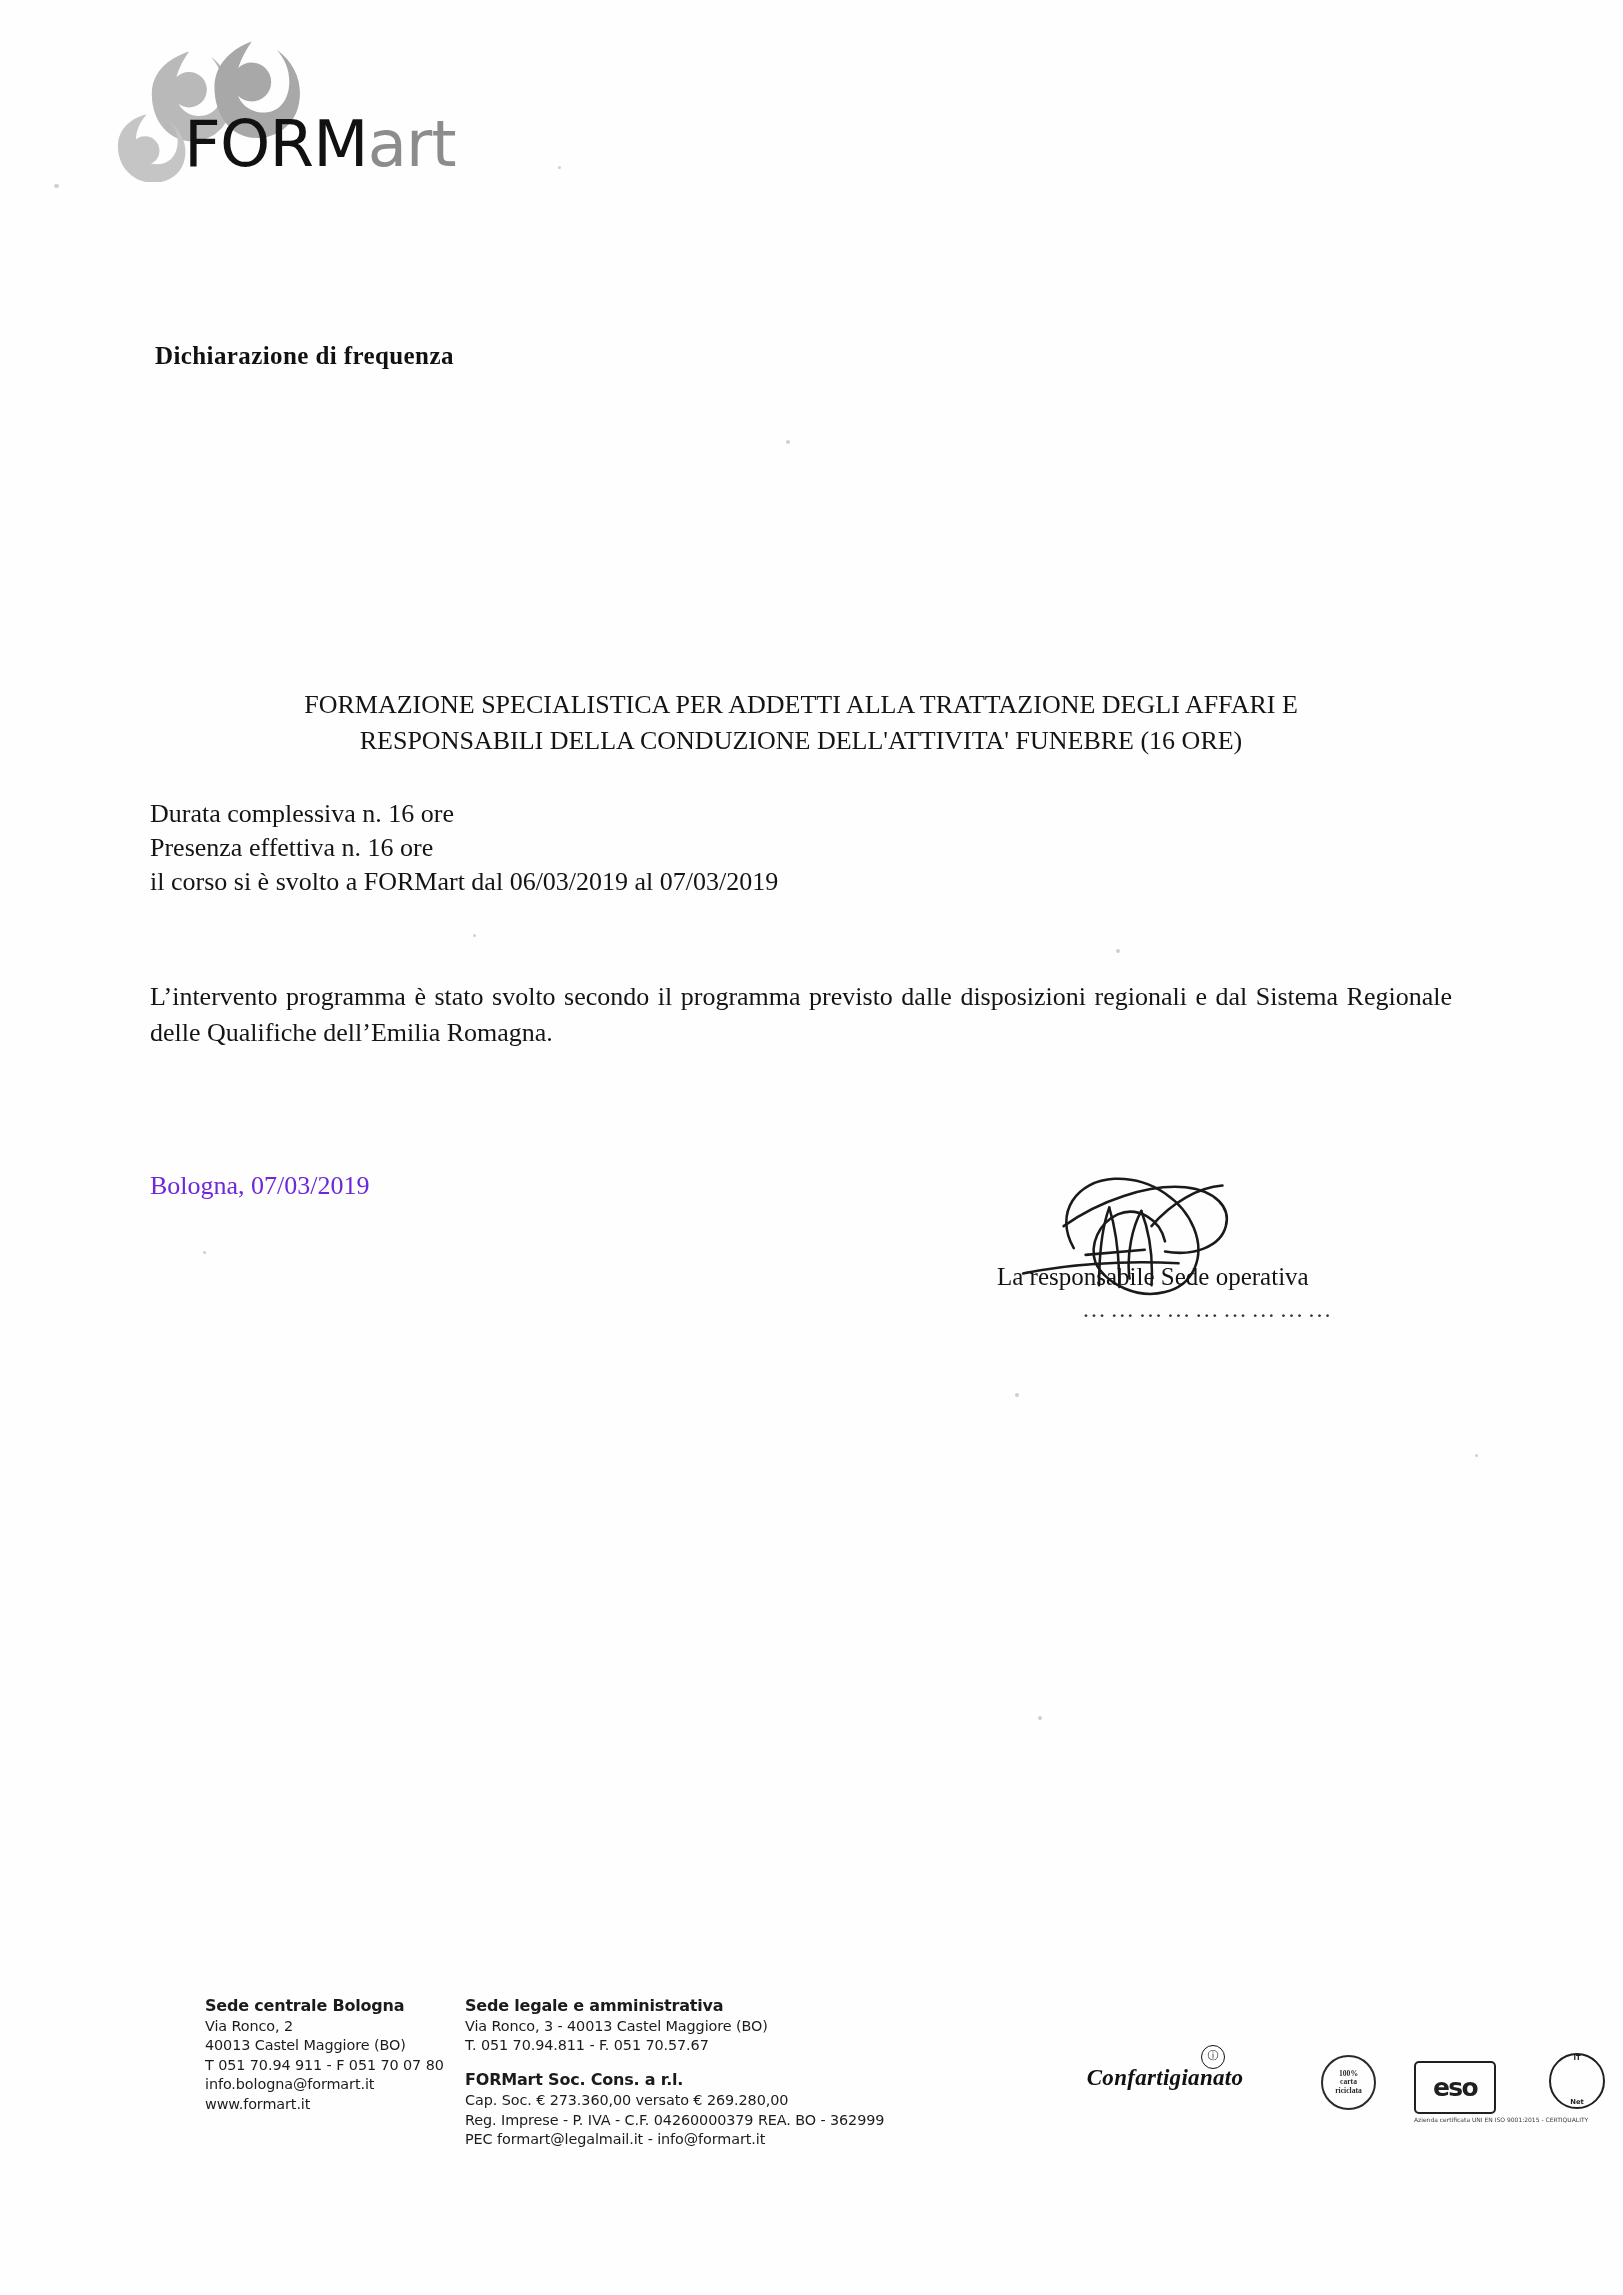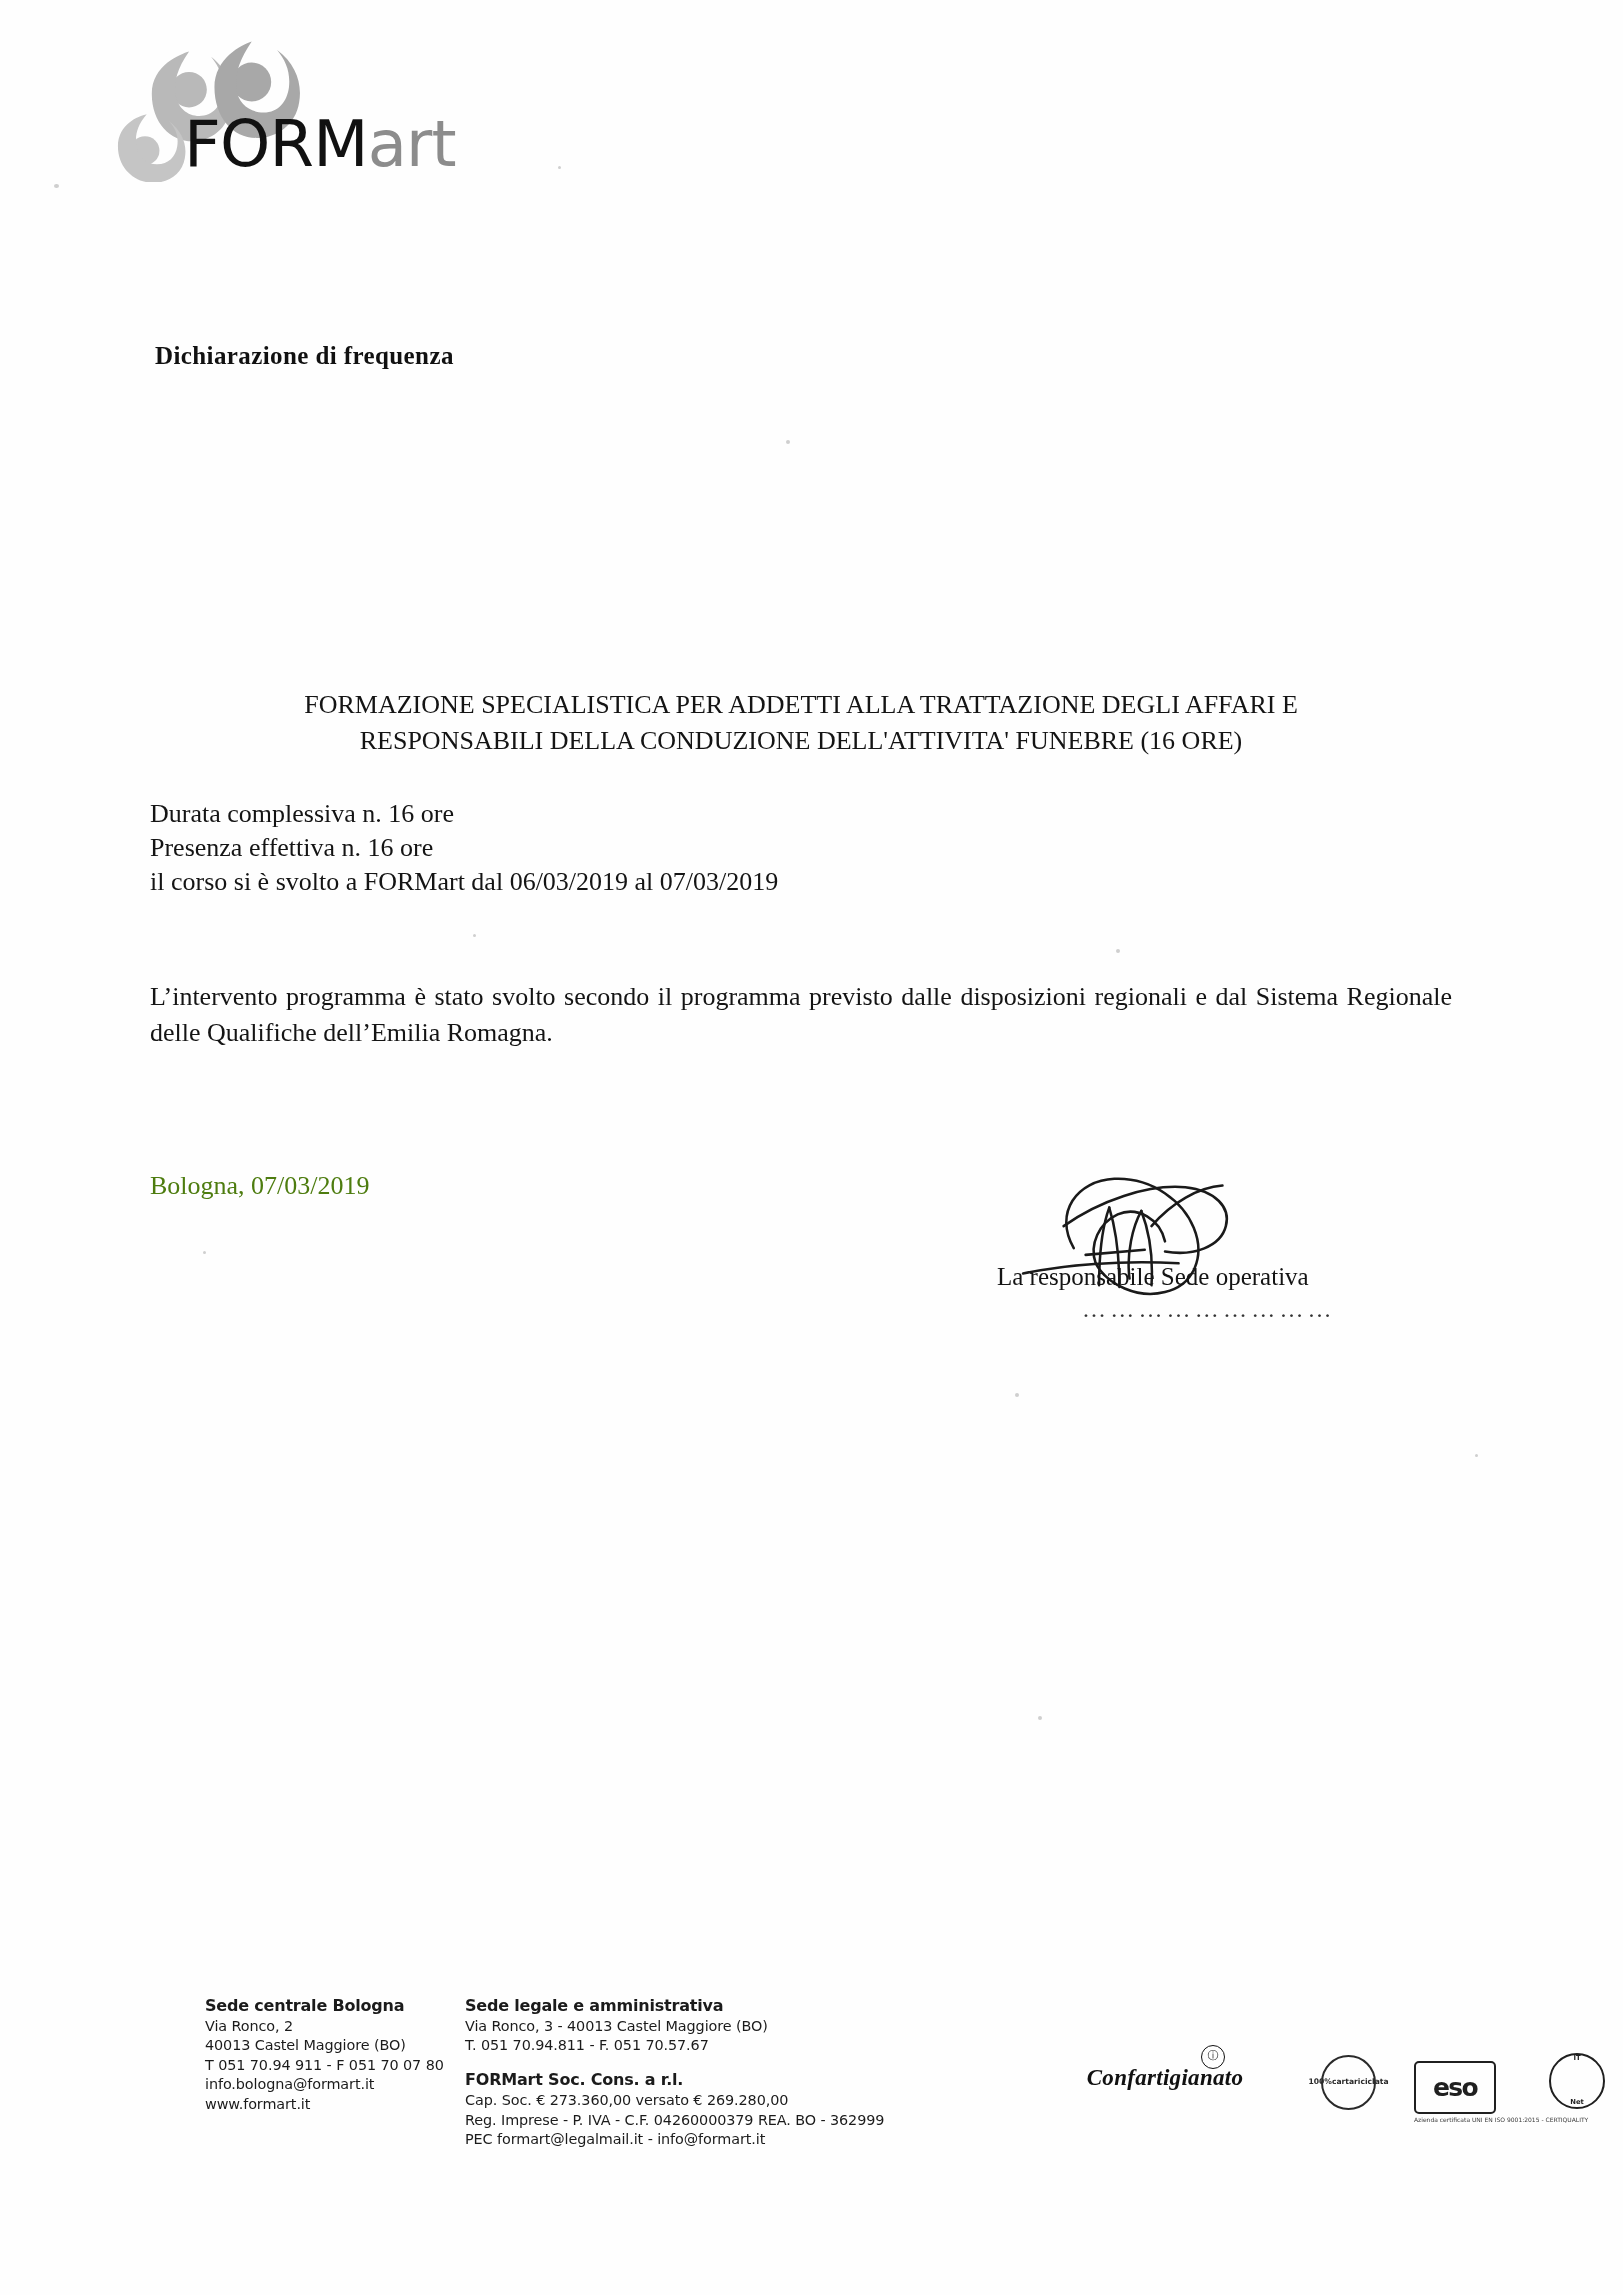--- a/index.html
+++ b/index.html
@@ -109,21 +109,21 @@
     line-height: 36px;
     text-align: justify;
     color: #141414;
   }
 
   .place-date {
     position: absolute;
     left: 150px;
     top: 1171px;
     font-size: 26px;
-    color: #4d7c0f;
+    color: #6d28d9;
   }
 
   
   .sign-block {
     position: absolute;
     left: 972px;
     top: 1167px;
     width: 457px;
     height: 169px;
   }
@@ -221,25 +221,26 @@
     text-align: center;
   }
   .badge-circle {
     width: 51px;
     height: 51px;
     border-radius: 50%;
     border: 2.5px solid #2a2a2a;
     display: flex;
     align-items: center;
     justify-content: center;
-    flex-direction: row;
+    flex-direction: column;
     font-size: 7.6px;
     font-weight: bold;
     color: #2a2a2a;
     line-height: 8.5px;
+    font-family: Liberation Serif, serif;
   }
   .badge-eso {
     width: 78px;
     height: 49px;
     border: 2.5px solid #1f1f1f;
     border-radius: 5px;
     display: flex;
     align-items: center;
     justify-content: center;
     font-size: 25px;

